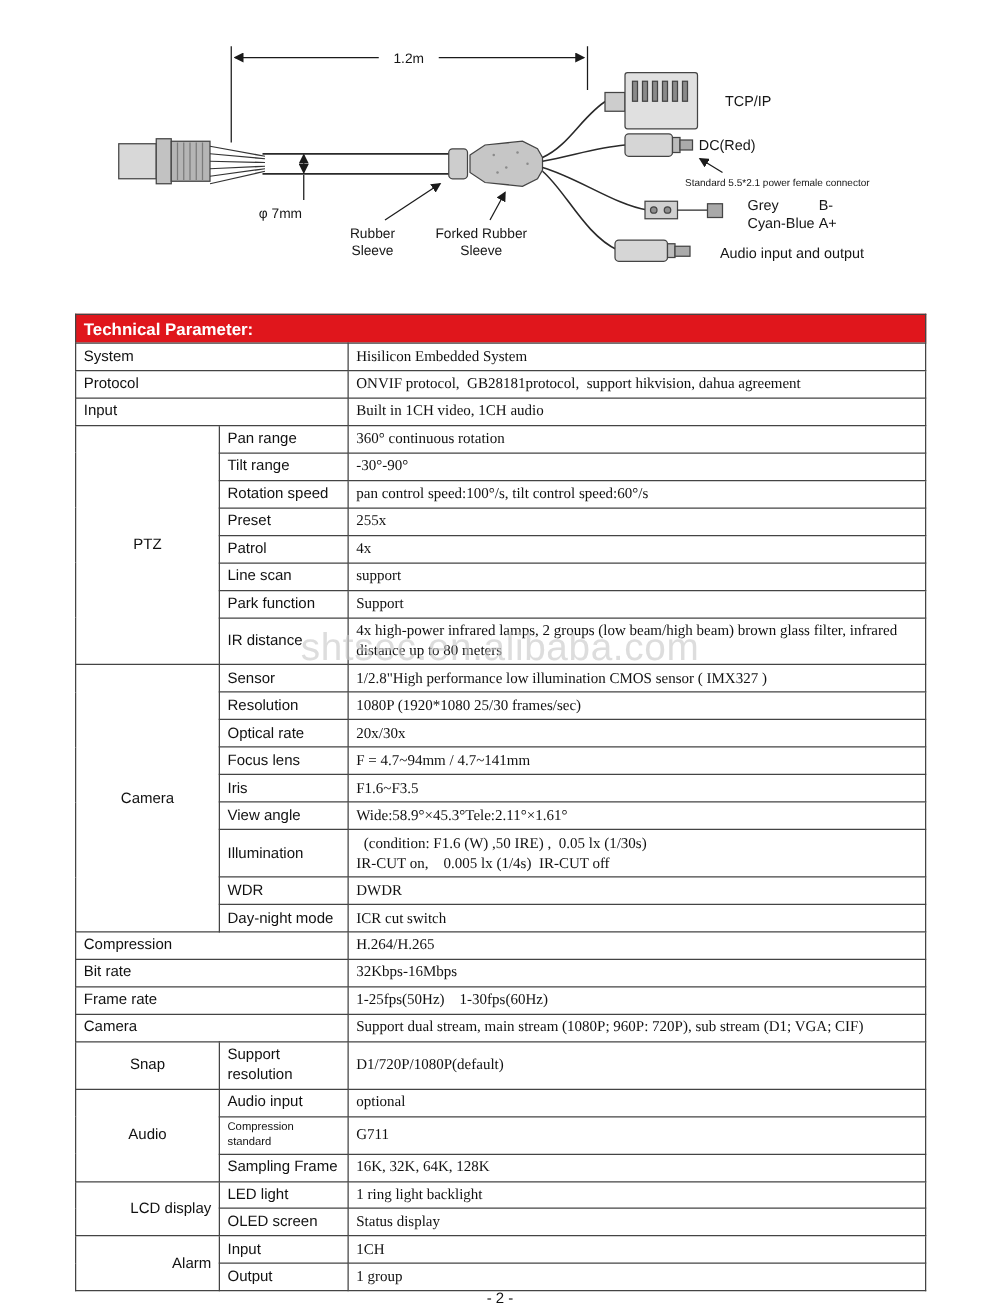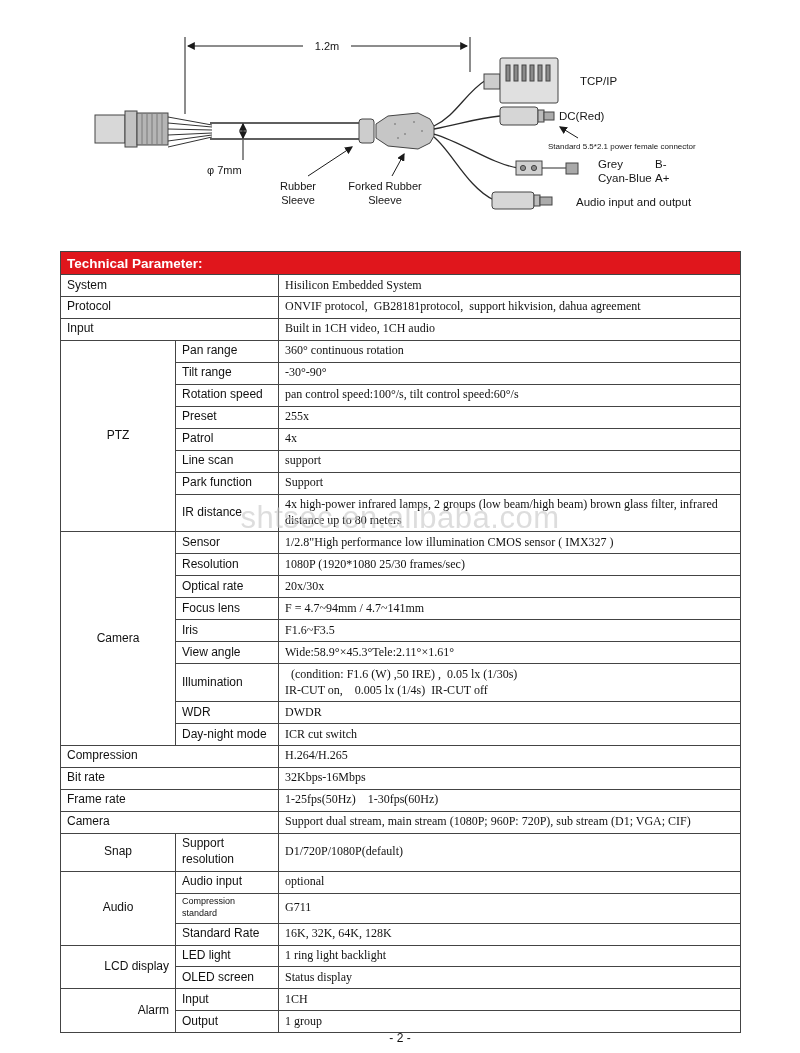--- a/index.html
+++ b/index.html
@@ -282,21 +282,21 @@
         <tr>
           <td rowspan="3" class="grp">Audio</td>
           <td class="sub">Audio input</td>
           <td class="val">optional</td>
         </tr>
         <tr>
           <td class="sub small">Compression standard</td>
           <td class="val">G711</td>
         </tr>
         <tr>
-          <td class="sub">Standard Rate</td>
+          <td class="sub">Sampling Frame</td>
           <td class="val">16K, 32K, 64K, 128K</td>
         </tr>
 
         <tr>
           <td rowspan="2" class="grp left">LCD display</td>
           <td class="sub">LED light</td>
           <td class="val">1 ring light backlight</td>
         </tr>
         <tr>
           <td class="sub">OLED screen</td>

